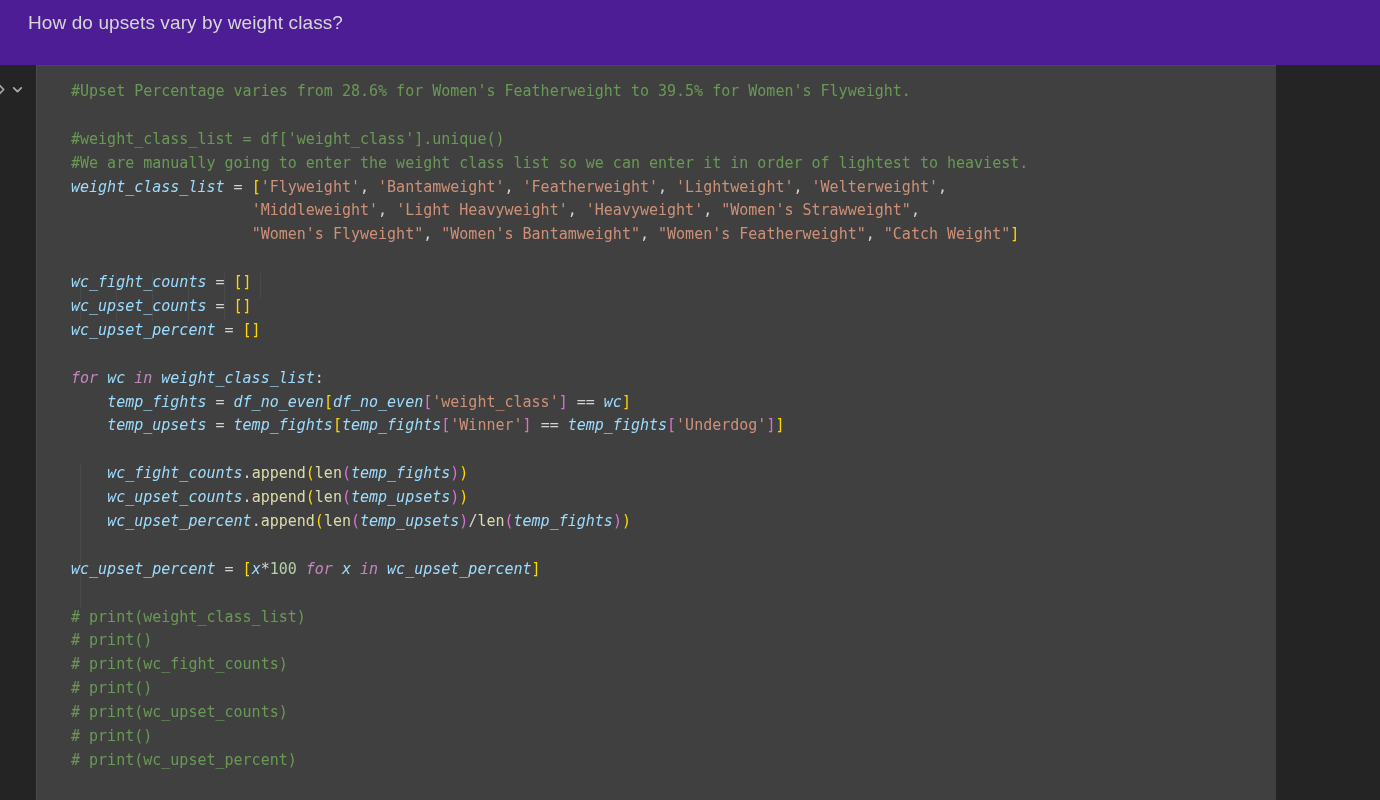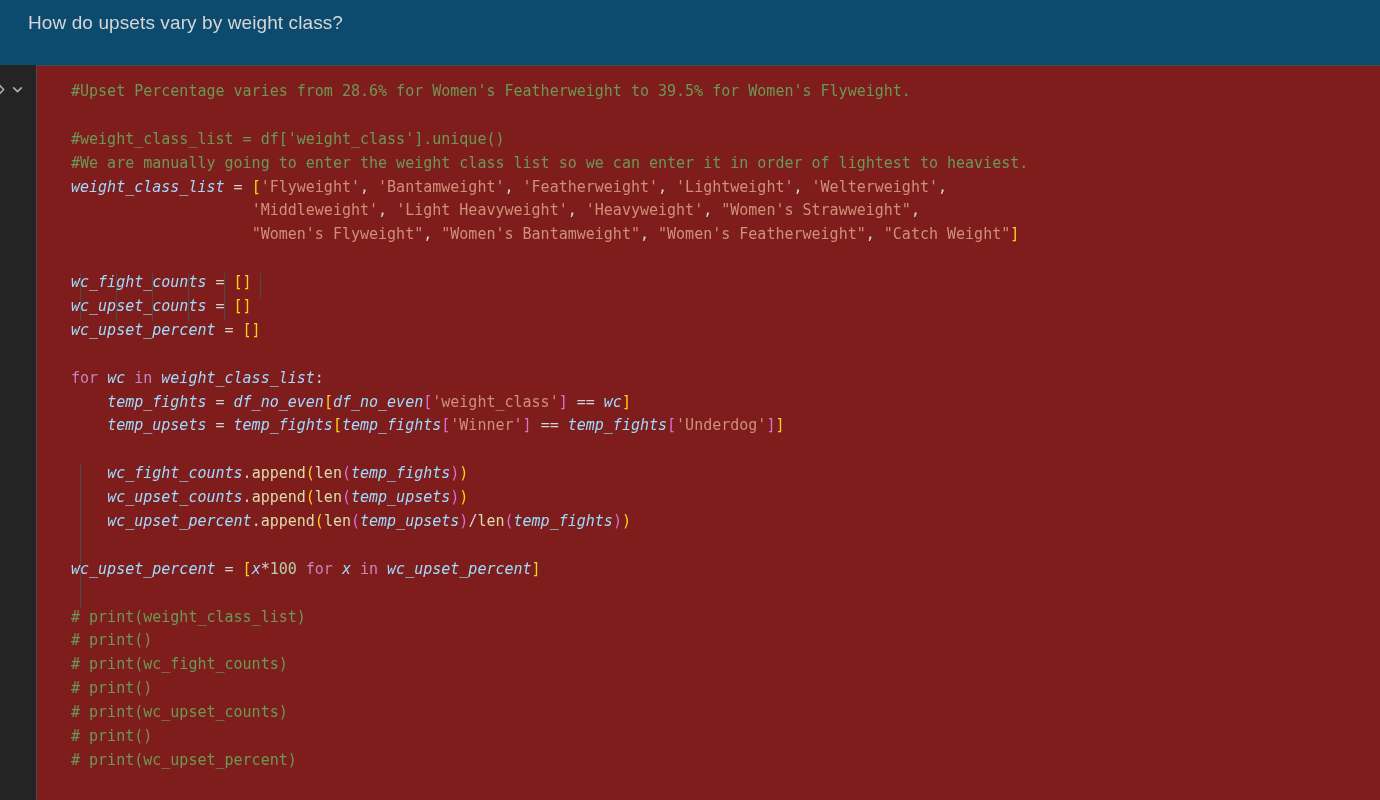--- a/index.html
+++ b/index.html
@@ -21,21 +21,21 @@
     background: #242424;
   }
 
   
   .notebook-header {
     position: absolute;
     left: 0;
     top: 0;
     width: 1380px;
     height: 65px;
-    background: #0c4a6e;
+    background: #4c1d95;
     box-sizing: border-box;
   }
   .notebook-title {
     position: absolute;
     left: 28px;
     top: 10px;
     font-size: 19px;
     line-height: 26px;
     color: #d6d6d6;
     letter-spacing: 0.1px;
@@ -69,23 +69,23 @@
   }
   .chev-right {
     margin-left: -5px;
   }
 
   
   .code-cell {
     position: absolute;
     left: 36px;
     top: 65px;
-    width: 1344px;
+    width: 1240px;
     height: 735px;
-    background: #7f1d1d;
+    background: #404040;
     border-top: 1px solid #4a4a4a;
     border-left: 1px solid #4a4a4a;
     box-sizing: border-box;
     overflow: hidden;
   }
 
   .code-scroll {
     position: absolute;
     left: 0;
     top: 0;
@@ -126,21 +126,21 @@
     position: absolute;
     width: 1px;
     background: #4a4a4a;
   }
 
   
   .c-comment  { color: #6A9955; }
   .c-var      { color: #9CDCFE; font-style: italic; }
   .c-str      { color: #CE9178; }
   .c-num      { color: #B5CEA8; }
-  .c-kw       { color: #C586C0; }
+  .c-kw       { color: #C586C0; font-style: italic; }
   .c-fn       { color: #DCDCAA; }
   .c-op       { color: #D4D4D4; }
   .b1         { color: #FFD700; }
   .b2         { color: #DA70D6; }
 </style>
 </head>
 <body>
 
 <div id="app">
 

